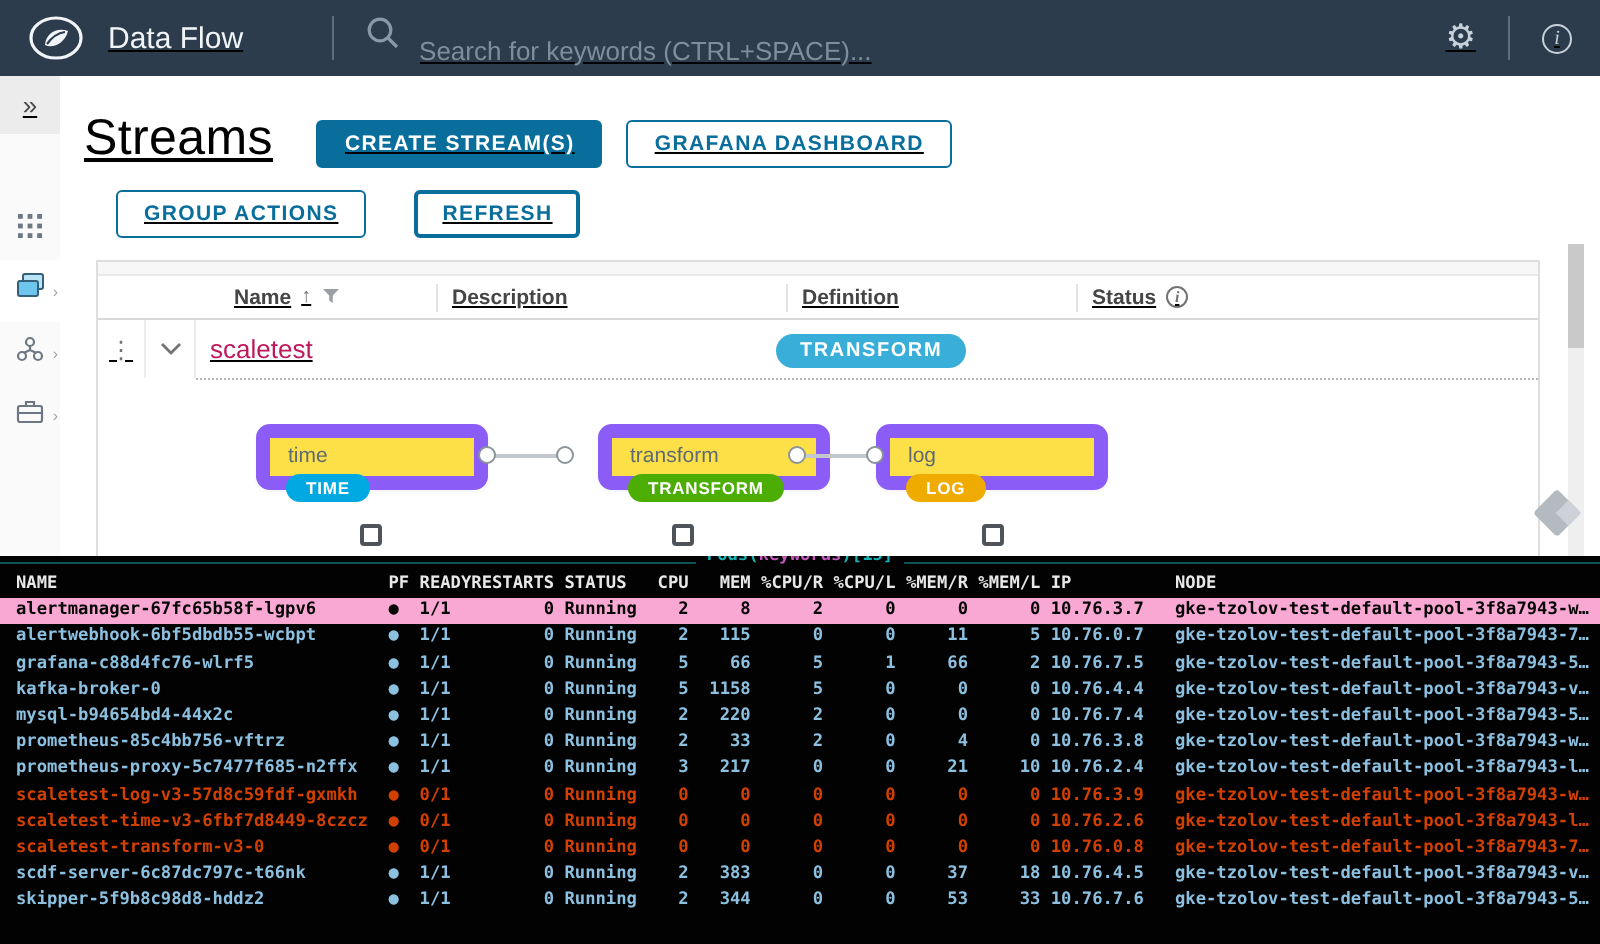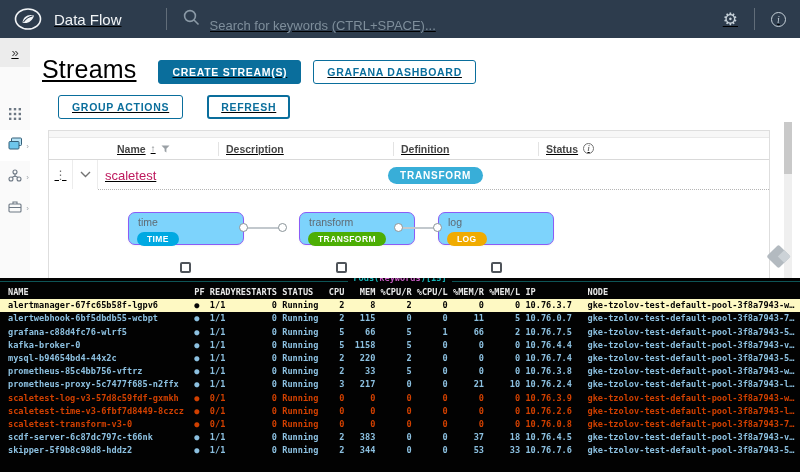--- a/index.html
+++ b/index.html
@@ -61,22 +61,22 @@
   .cell-chev { border-right:1px solid #ececec; }
   .stream-link { color:#be185d; font-size:13px; padding-left:7px; cursor:pointer;text-align:right; }
   .def-pill { display:inline-block; background:#e3f4fb; color:#3c4a52; font-size:11.5px;
     padding:3px 10px; border-radius:10px; margin-left:7px; }
   .status-badge { display:inline-block; color:#fff; font-size:10px; font-weight:700;
     letter-spacing:.8px; padding:3px 12px; border-radius:9px; margin-left:7px; }
   .dotted-sep { border-top:1px dotted #b5b5b5; margin-left:49px; }
 
   
   .canvas { position:relative; height:140px; }
-  .flow-node { position:absolute; width:116px; height:33px; background:#7dd3fc;
-    border:1px solid #8b5cf6; border-radius:7px; box-shadow:0 1px 2px rgba(0,0,0,.05); cursor:grab; }
+  .flow-node { position:absolute; width:116px; height:33px; background:#fde047;
+    border:7px solid #8b5cf6; border-radius:7px; box-shadow:0 1px 2px rgba(0,0,0,.05); cursor:grab; }
   .node-label { font-size:10.5px; color:#5f6a72; margin:3px 0 0 9px; }
   .node-pill { display:inline-block; margin:1px 0 0 8px; color:#fff; font-size:8.5px;
     font-weight:700; letter-spacing:.4px; padding:2px 10px; border-radius:9px; }
   .port { position:absolute; width:9px; height:9px; border:1.6px solid #8a9499;
     border-radius:50%; background:#fff; }
   .wire { position:absolute; height:2px; background:#c2c8cd; }
   .node-square { position:absolute; width:11px; height:11px; border:2px solid #4f545a;
     border-radius:2px; background:#fff; }
 
   .scroll-track { position:absolute; left:754px; top:84px; width:8px; height:156px; background:#efefef; }
@@ -91,21 +91,21 @@
     background:#020202; z-index:10; overflow:hidden;
     font-family:"DejaVu Sans Mono", monospace; font-weight:700; font-size:8.6px; }
   .term-titlebar { position:relative; height:13px; margin-top:-5px; text-align:center; }
   .term-titlebar::before { content:""; position:absolute; left:0; right:0; top:8px;
     height:1px; background:#0e5456; }
   .term-title { position:relative; background:#020202; padding:0 5px; color:#16b3b6; }
   .t-ctx { color:#c45ac0; }
   .trow { height:13.2px; line-height:13.2px; white-space:pre; padding-left:8px; color:#8cc0e0; }
   .trow.header { color:#e8e8e8; }
   .trow.alert { color:#d14000; }
-  .trow.selected { background:#fef9c3; color:#050505; }
+  .trow.selected { background:#f9a8d4; color:#050505; }
 </style>
 </head>
 <body>
 
 <div class="app">
 
   <header class="navbar">
     <span class="logo">
       <svg width="28" height="22" viewBox="0 0 28 22">
         <ellipse cx="14" cy="11" rx="12.5" ry="10" fill="none" stroke="#f2f5f7" stroke-width="1.6"></ellipse>
@@ -273,21 +273,21 @@
         <span>Pods</span><span>(</span><span class="t-ctx">keywords</span><span>)</span><span>[15]</span>
       </span>
     </div>
     <div class="trow header" id="term-header">NAME                                PF READYRESTARTS STATUS   CPU   MEM %CPU/R %CPU/L %MEM/R %MEM/L IP          NODE</div>
     <div id="term-rows">
         <div class="trow selected">alertmanager-67fc65b58f-lgpv6       ●  1/1         0 Running    2     8      2      0      0      0 10.76.3.7   gke-tzolov-test-default-pool-3f8a7943-w…</div>
         <div class="trow ok">alertwebhook-6bf5dbdb55-wcbpt       ●  1/1         0 Running    2   115      0      0     11      5 10.76.0.7   gke-tzolov-test-default-pool-3f8a7943-7…</div>
         <div class="trow ok">grafana-c88d4fc76-wlrf5             ●  1/1         0 Running    5    66      5      1     66      2 10.76.7.5   gke-tzolov-test-default-pool-3f8a7943-5…</div>
         <div class="trow ok">kafka-broker-0                      ●  1/1         0 Running    5  1158      5      0      0      0 10.76.4.4   gke-tzolov-test-default-pool-3f8a7943-v…</div>
         <div class="trow ok">mysql-b94654bd4-44x2c               ●  1/1         0 Running    2   220      2      0      0      0 10.76.7.4   gke-tzolov-test-default-pool-3f8a7943-5…</div>
-        <div class="trow ok">prometheus-85c4bb756-vftrz          ●  1/1         0 Running    2    33      5      0      0      0 10.76.3.8   gke-tzolov-test-default-pool-3f8a7943-w…</div>
+        <div class="trow ok">prometheus-85c4bb756-vftrz          ●  1/1         0 Running    2    33      2      0      4      0 10.76.3.8   gke-tzolov-test-default-pool-3f8a7943-w…</div>
         <div class="trow ok">prometheus-proxy-5c7477f685-n2ffx   ●  1/1         0 Running    3   217      0      0     21     10 10.76.2.4   gke-tzolov-test-default-pool-3f8a7943-l…</div>
         <div class="trow alert">scaletest-log-v3-57d8c59fdf-gxmkh   ●  0/1         0 Running    0     0      0      0      0      0 10.76.3.9   gke-tzolov-test-default-pool-3f8a7943-w…</div>
         <div class="trow alert">scaletest-time-v3-6fbf7d8449-8czcz  ●  0/1         0 Running    0     0      0      0      0      0 10.76.2.6   gke-tzolov-test-default-pool-3f8a7943-l…</div>
         <div class="trow alert">scaletest-transform-v3-0            ●  0/1         0 Running    0     0      0      0      0      0 10.76.0.8   gke-tzolov-test-default-pool-3f8a7943-7…</div>
         <div class="trow ok">scdf-server-6c87dc797c-t66nk        ●  1/1         0 Running    2   383      0      0     37     18 10.76.4.5   gke-tzolov-test-default-pool-3f8a7943-v…</div>
         <div class="trow ok">skipper-5f9b8c98d8-hddz2            ●  1/1         0 Running    2   344      0      0     53     33 10.76.7.6   gke-tzolov-test-default-pool-3f8a7943-5…</div>
       </div>
   </div>
 
 </div>

